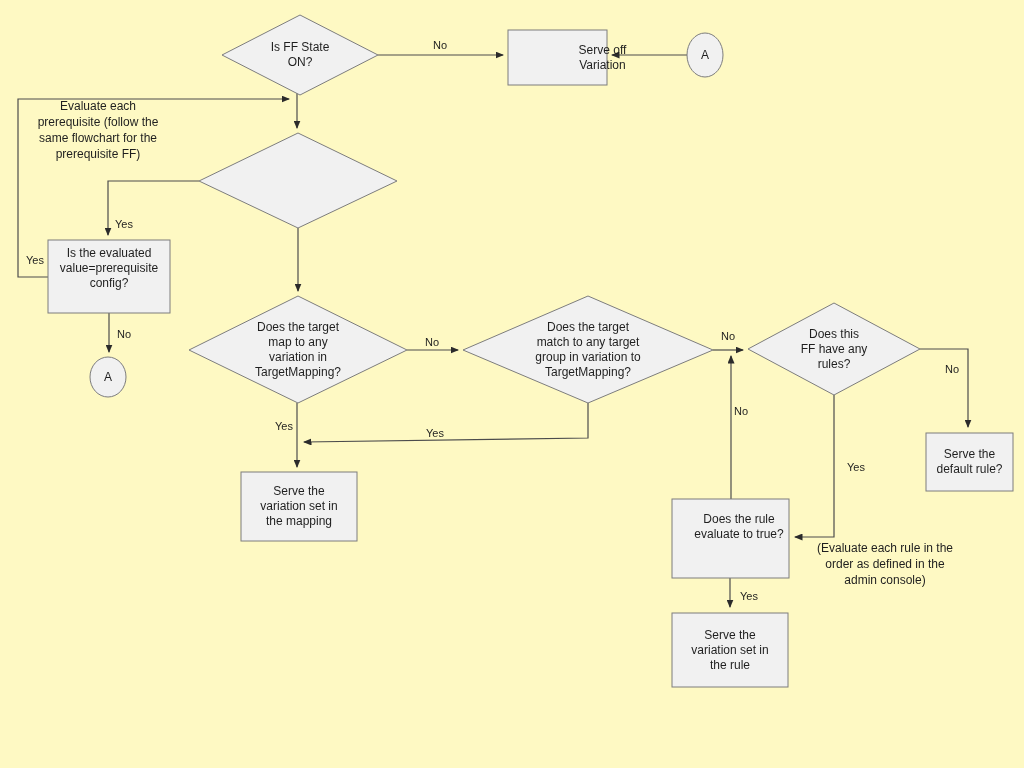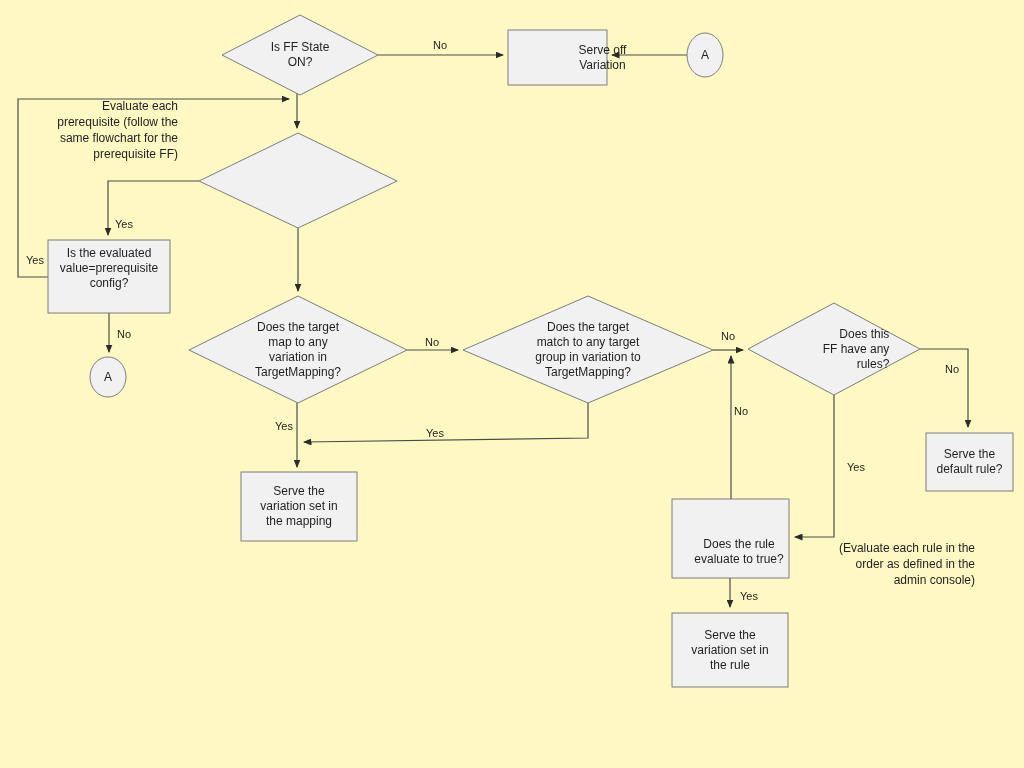--- a/index.html
+++ b/index.html
@@ -31,21 +31,21 @@
     line-height: 14px;
     color: #1f1f1f;
     white-space: nowrap;
   }
   .annotation {
     position: absolute;
     font-size: 12px;
     line-height: 16px;
     color: #1f1f1f;
     white-space: pre-line;
-    text-align: right;
+    text-align: center;
   }
   svg .shape { fill: #f1f1f1; stroke: #7d7d7d; stroke-width: 1; }
   svg .edge  { fill: none; stroke: #4c4c4c; stroke-width: 1.2; }
 </style>
 </head>
 <body>
 
 <div class="canvas">
 
   <svg class="layer" width="1024" height="768" viewBox="0 0 1024 768">
@@ -96,26 +96,26 @@
 config?</div>
   <div class="node-label" style="left:90px; top:357px; width:36px; height:40px;">A</div>
   <div class="node-label" style="left:213px; top:305px; width:170px; height:90px;">Does the target
 map to any
 variation in
 TargetMapping?</div>
   <div class="node-label" style="left:493px; top:305px; width:190px; height:90px;">Does the target
 match to any target
 group in variation to
 TargetMapping?</div>
-  <div class="node-label" style="left:786px; top:314px; width:140px; height:70px;text-align:right;">Does this
+  <div class="node-label" style="left:764px; top:314px; width:140px; height:70px;">Does this
 FF have any
 rules?</div>
   <div class="node-label" style="left:926px; top:433px; width:87px; height:58px;">Serve the
 default rule?</div>
-  <div class="node-label" style="left:672px; top:512px; width:134px; height:79px;text-align:center;">Does the rule
+  <div class="node-label" style="left:672px; top:487px; width:134px; height:79px;text-align:center;">Does the rule
 evaluate to true?</div>
   <div class="node-label" style="left:672px; top:613px; width:116px; height:74px;">Serve the
 variation set in
 the rule</div>
   <div class="node-label" style="left:241px; top:472px; width:116px; height:69px;">Serve the
 variation set in
 the mapping</div>
 
   <span class="edge-label" style="left:433px; top:38px;">No</span>
   <span class="edge-label" style="left:115px; top:217px;">Yes</span>

